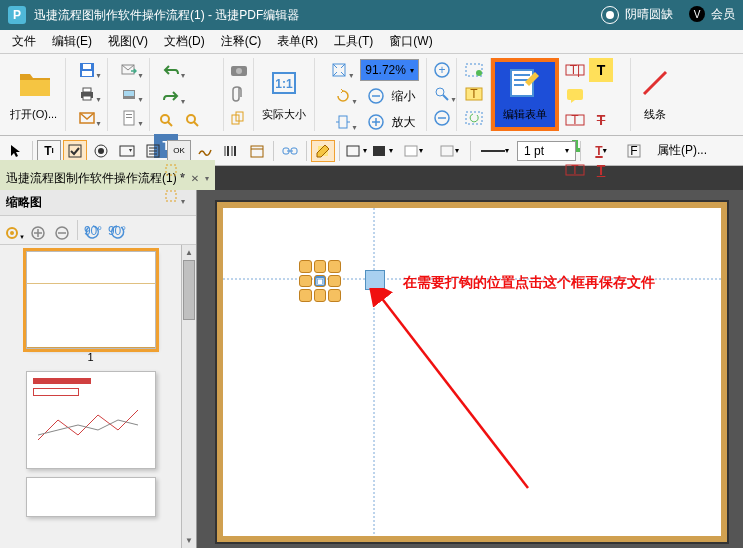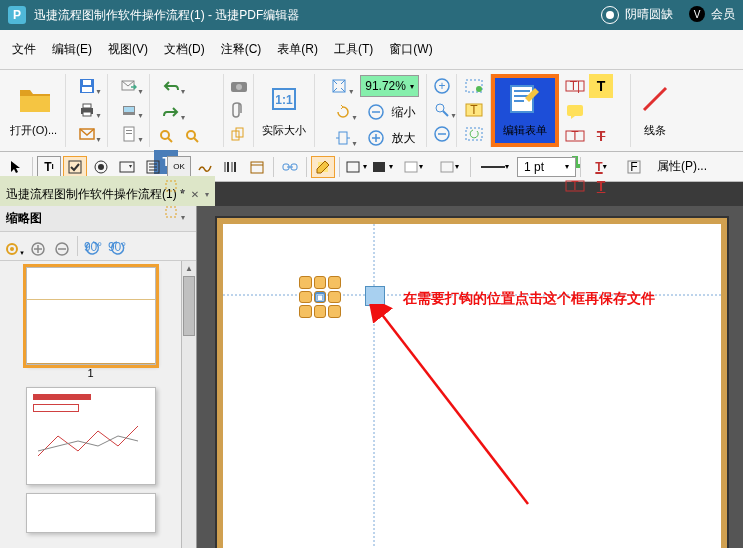--- a/index.html
+++ b/index.html
@@ -4,33 +4,33 @@
 <style>
 *{box-sizing:border-box;margin:0;padding:0;font-family:"Microsoft YaHei",sans-serif;font-size:12px}
 body{width:743px;height:548px;background:#1a4d5c;overflow:hidden}
 .titlebar{height:30px;background:#2a6b7c;display:flex;align-items:center;padding:0 8px;color:#fff}
 .titlebar .logo{width:18px;height:18px;background:#4fb8d8;border-radius:3px;display:flex;align-items:center;justify-content:center;margin-right:8px;font-weight:bold;color:#fff}
 .titlebar .title{flex:1}
 .titlebar .user{display:flex;align-items:flex-start;gap:6px}
 .titlebar .usericon{width:18px;height:18px;border:1.5px solid #fff;border-radius:50%;display:flex;align-items:center;justify-content:center}
 .titlebar .usericon::after{content:"";width:8px;height:8px;background:#fff;border-radius:50%}
 .titlebar .vbadge{width:16px;height:16px;background:#000;border-radius:50%;color:#fff;display:flex;align-items:center;justify-content:center;font-size:10px;margin-left:10px}
-.menubar{height:40px;background:#f5f5f5;border-bottom:1px solid #ccc;display:flex;align-items:center;padding:0 6px;gap:4px}
+.menubar{height:24px;background:#f5f5f5;border-bottom:1px solid #ccc;display:flex;align-items:center;padding:0 6px;gap:4px}
 .menubar span{padding:2px 6px;cursor:default}
 .ribbon{background:#f6f6f6;border-bottom:1px solid #bbb;display:flex;padding:4px 2px;height:82px}
 .rbgroup{display:flex;flex-direction:column;align-items:center;padding:0 4px;border-right:1px solid #ddd}
 .rbgroup.noborder{border-right:none}
 .bigbtn{display:flex;flex-direction:column;align-items:center;justify-content:center;gap:8px;padding:2px 4px;height:72px}
 .bigbtn .ic{width:32px;height:32px;display:flex;align-items:center;justify-content:center}
 .bigbtn .lbl{font-size:11px;white-space:nowrap}
 .iconrow{display:flex;gap:2px;flex-wrap:wrap}
 .smbtn{width:24px;height:24px;display:flex;align-items:center;justify-content:center;border:1px solid transparent}
 .smbtn.dd{width:34px;position:relative}
 .smbtn.dd::after{content:"▾";font-size:8px;position:absolute;right:2px;bottom:1px;color:#666}
-.zoomcombo{display:flex;align-items:center;border:1px solid #999;height:22px;padding:0 4px;background:#86efac;gap:4px}
+.zoomcombo{display:flex;align-items:center;border:1px solid #999;height:22px;padding:0 4px;background:#3b82f6;gap:4px}
 .secondbar{height:30px;background:#f6f6f6;border-bottom:1px solid #bbb;display:flex;align-items:center;padding:0 4px;gap:2px}
 .sb{width:24px;height:22px;display:flex;align-items:center;justify-content:center;border:1px solid transparent}
 .sb.sel{border:1px solid #f0a030;background:#fde8c8}
 .sep{width:1px;height:20px;background:#ccc;margin:0 2px}
 .ptcombo{display:flex;align-items:center;border:1px solid #999;height:20px;padding:0 6px;background:#fff;gap:21px}
 .tabbar{height:24px;background:#3a3a3a;display:flex;align-items:center}
 .doctab{background:#dde6c8;height:36px;padding:0 6px;display:flex;align-items:center;gap:6px;font-size:11px}
 .doctab .cls{color:#555;font-size:10px}
 .workspace{display:flex;height:358px}
 .leftpanel{width:197px;background:#f0f0f0;border-right:1px solid #999;display:flex;flex-direction:column}

